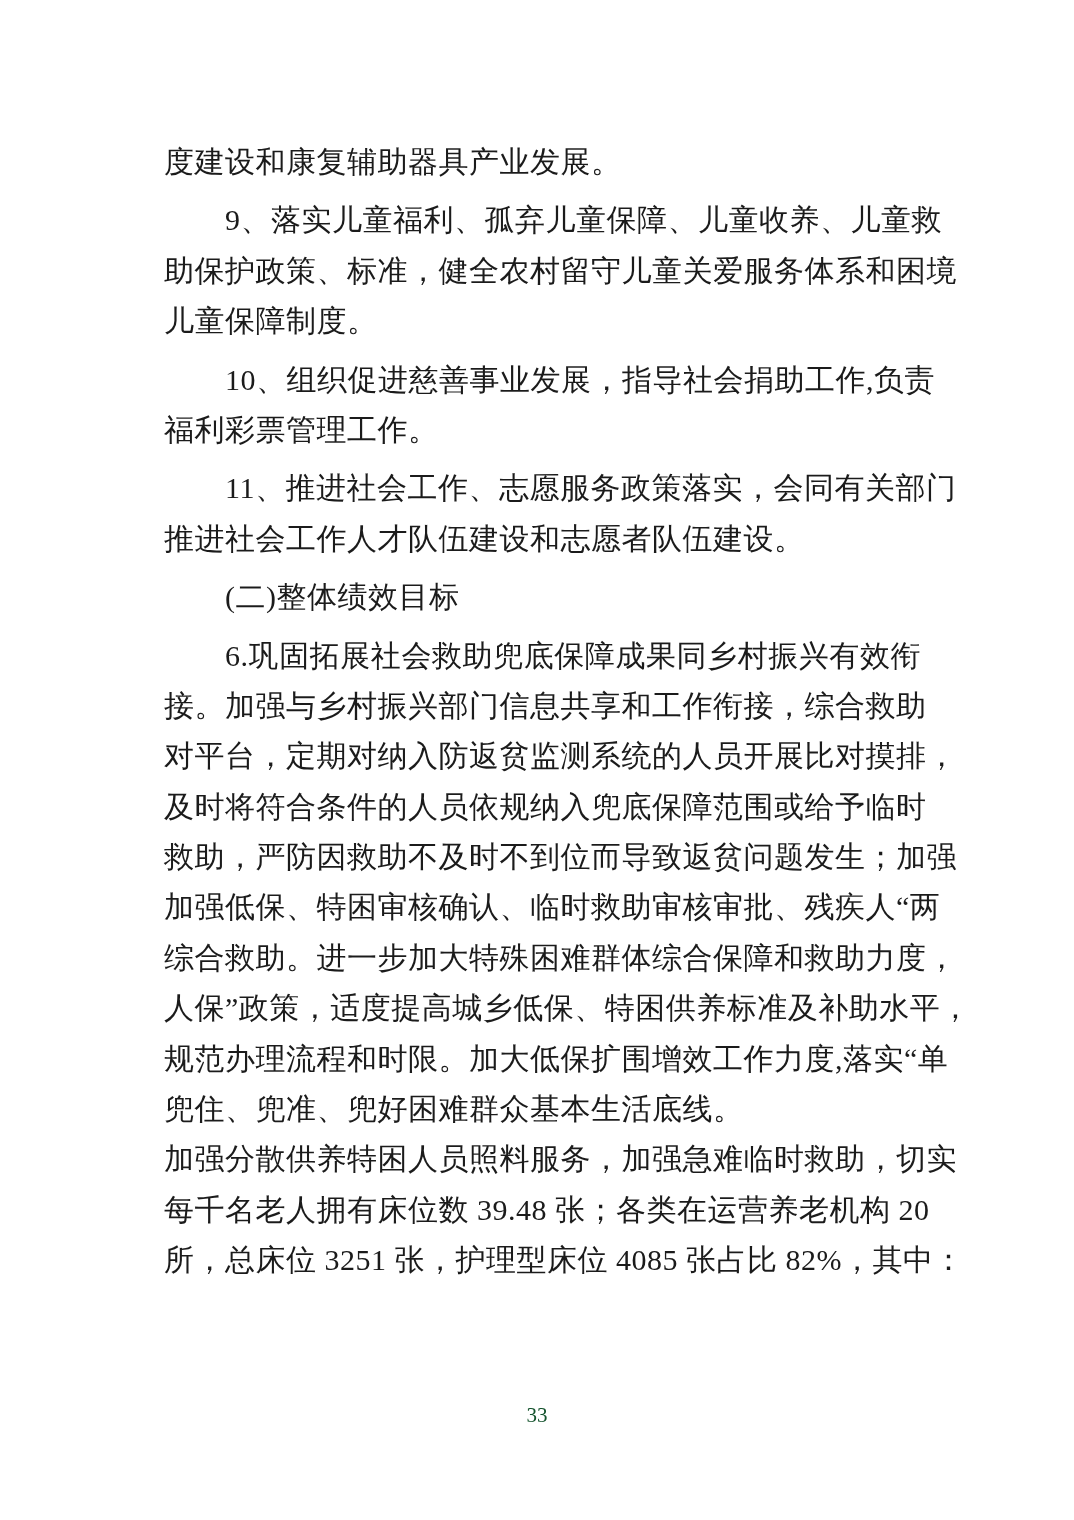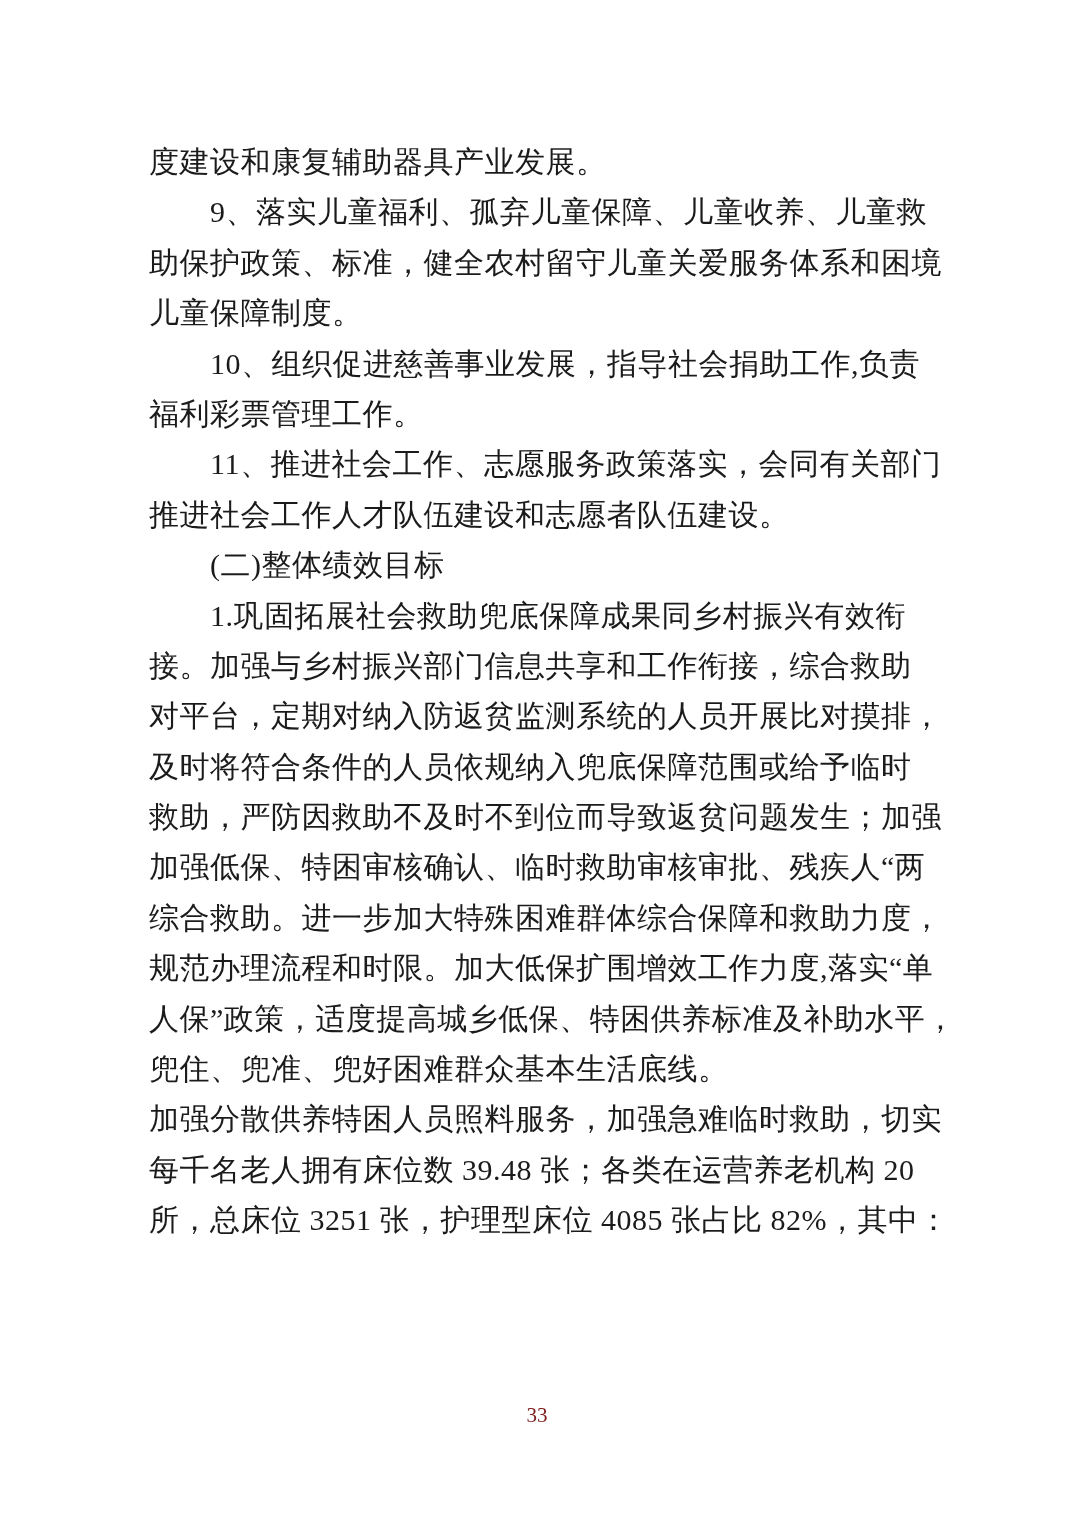--- a/index.html
+++ b/index.html
@@ -11,21 +11,21 @@
     position: relative;
     width: 1074px;
     height: 1520px;
     background: #ffffff;
     overflow: hidden;
     font-family: "Liberation Serif", "DejaVu Serif", serif;
     color: #1b1b1b;
   }
   .text-block {
     position: absolute;
-    left: 149px;
+    left: 164px;
     top: 137px;
     width: 757px;
     font-size: 30px;
   }
   .paragraph {
     margin: 0;
     padding: 0;
   }
   .line {
     height: 50.4px;
@@ -34,30 +34,31 @@
     text-align: justify;
     text-align-last: left;
     text-justify: inter-character;
     letter-spacing: 0.5px;
   }
   .line.fill {
     text-align-last: justify;
   }
   .line.indent {
     padding-left: 61px;
+    margin-top: 8px;
   }
   .page-number {
     position: absolute;
     left: 0;
     top: 1400px;
     width: 100%;
     text-align: center;
     font-size: 21px;
     line-height: 30px;
-    color: #7f1d1d;
+    color: #14532d;
   }
 </style>
 </head>
 <body>
 
 <div class="page">
   <div class="text-block">
       <div class="paragraph">
         <div class="line">度建设和康复辅助器具产业发展。</div>
       </div>
@@ -71,29 +72,29 @@
         <div class="line">福利彩票管理工作。</div>
       </div>
       <div class="paragraph">
         <div class="line indent fill">11、推进社会工作、志愿服务政策落实，会同有关部门</div>
         <div class="line">推进社会工作人才队伍建设和志愿者队伍建设。</div>
       </div>
       <div class="paragraph">
         <div class="line indent">(二)整体绩效目标</div>
       </div>
       <div class="paragraph">
-        <div class="line indent fill">1.巩固拓展社会救助兜底保障成果同乡村振兴有效衔</div>
+        <div class="line indent fill">6.巩固拓展社会救助兜底保障成果同乡村振兴有效衔</div>
         <div class="line fill">接。加强与乡村振兴部门信息共享和工作衔接，综合救助</div>
         <div class="line fill">对平台，定期对纳入防返贫监测系统的人员开展比对摸排，</div>
         <div class="line fill">及时将符合条件的人员依规纳入兜底保障范围或给予临时</div>
         <div class="line fill">救助，严防因救助不及时不到位而导致返贫问题发生；加强</div>
         <div class="line fill">加强低保、特困审核确认、临时救助审核审批、残疾人“两</div>
         <div class="line fill">综合救助。进一步加大特殊困难群体综合保障和救助力度，</div>
+        <div class="line fill">人保”政策，适度提高城乡低保、特困供养标准及补助水平，</div>
         <div class="line fill">规范办理流程和时限。加大低保扩围增效工作力度,落实“单</div>
-        <div class="line fill">人保”政策，适度提高城乡低保、特困供养标准及补助水平，</div>
         <div class="line">兜住、兜准、兜好困难群众基本生活底线。</div>
         <div class="line fill">加强分散供养特困人员照料服务，加强急难临时救助，切实</div>
       </div>
       <div class="paragraph">
         <div class="line fill">每千名老人拥有床位数 39.48 张；各类在运营养老机构 20</div>
         <div class="line fill">所，总床位 3251 张，护理型床位 4085 张占比 82%，其中：</div>
       </div>
     </div>
   <div class="page-number">33</div>
 </div>

